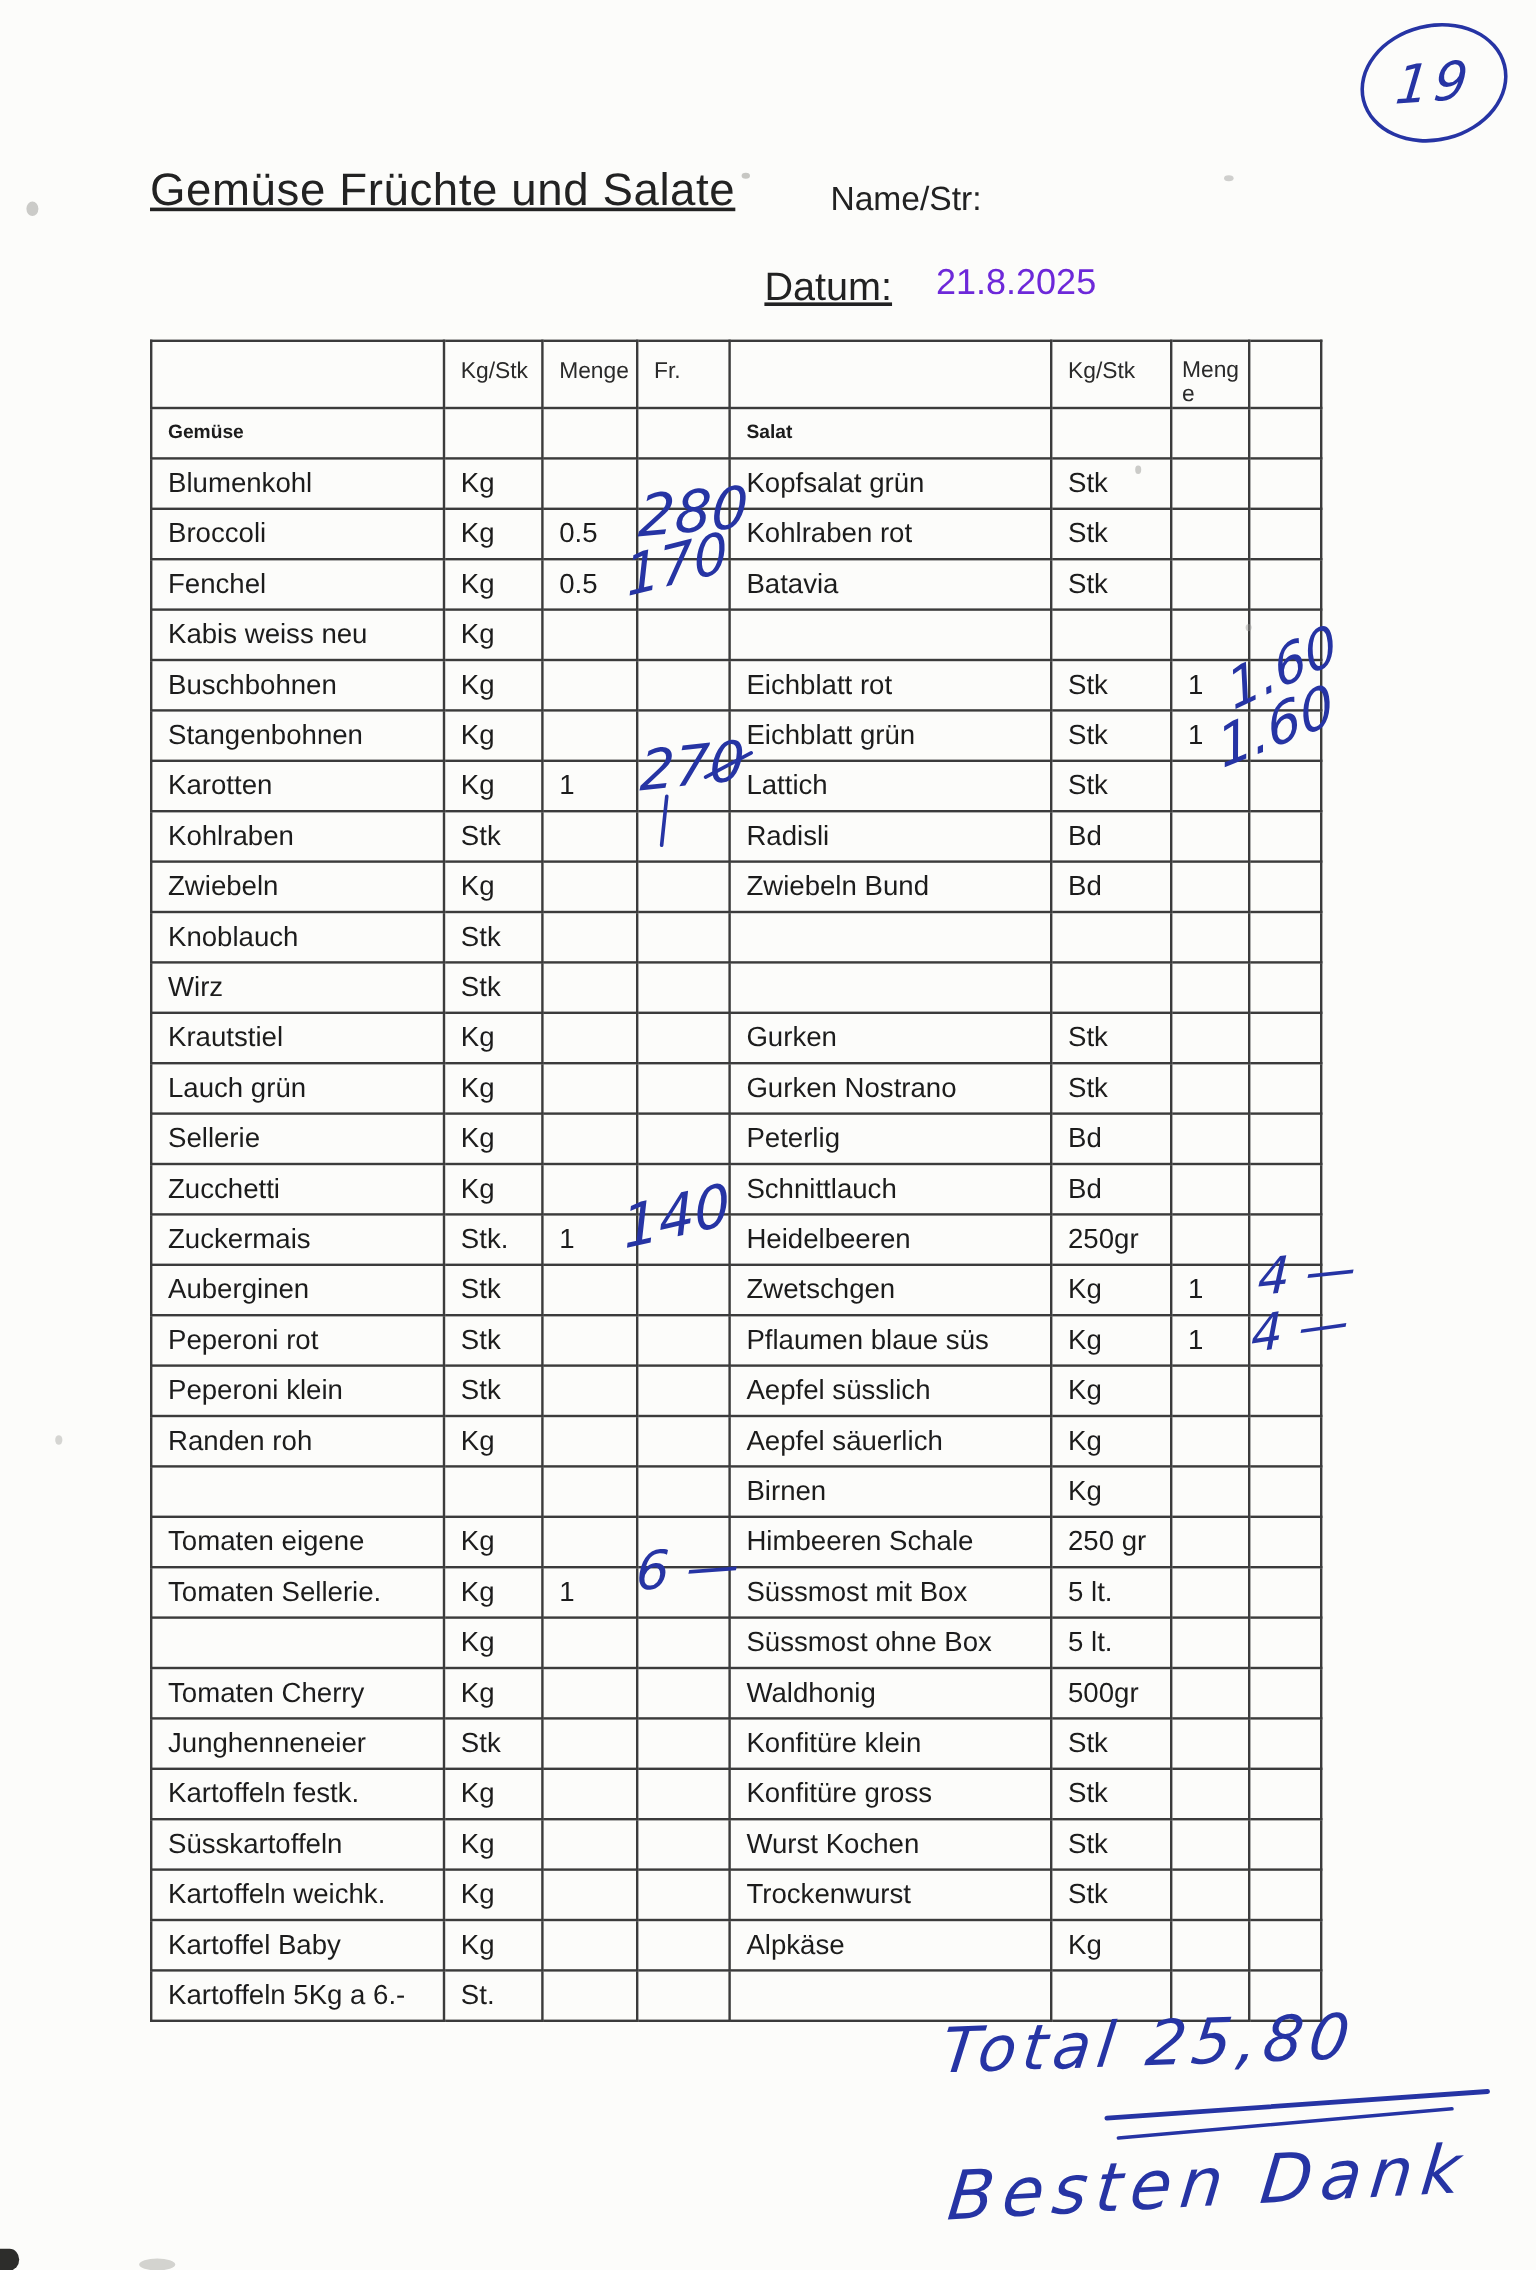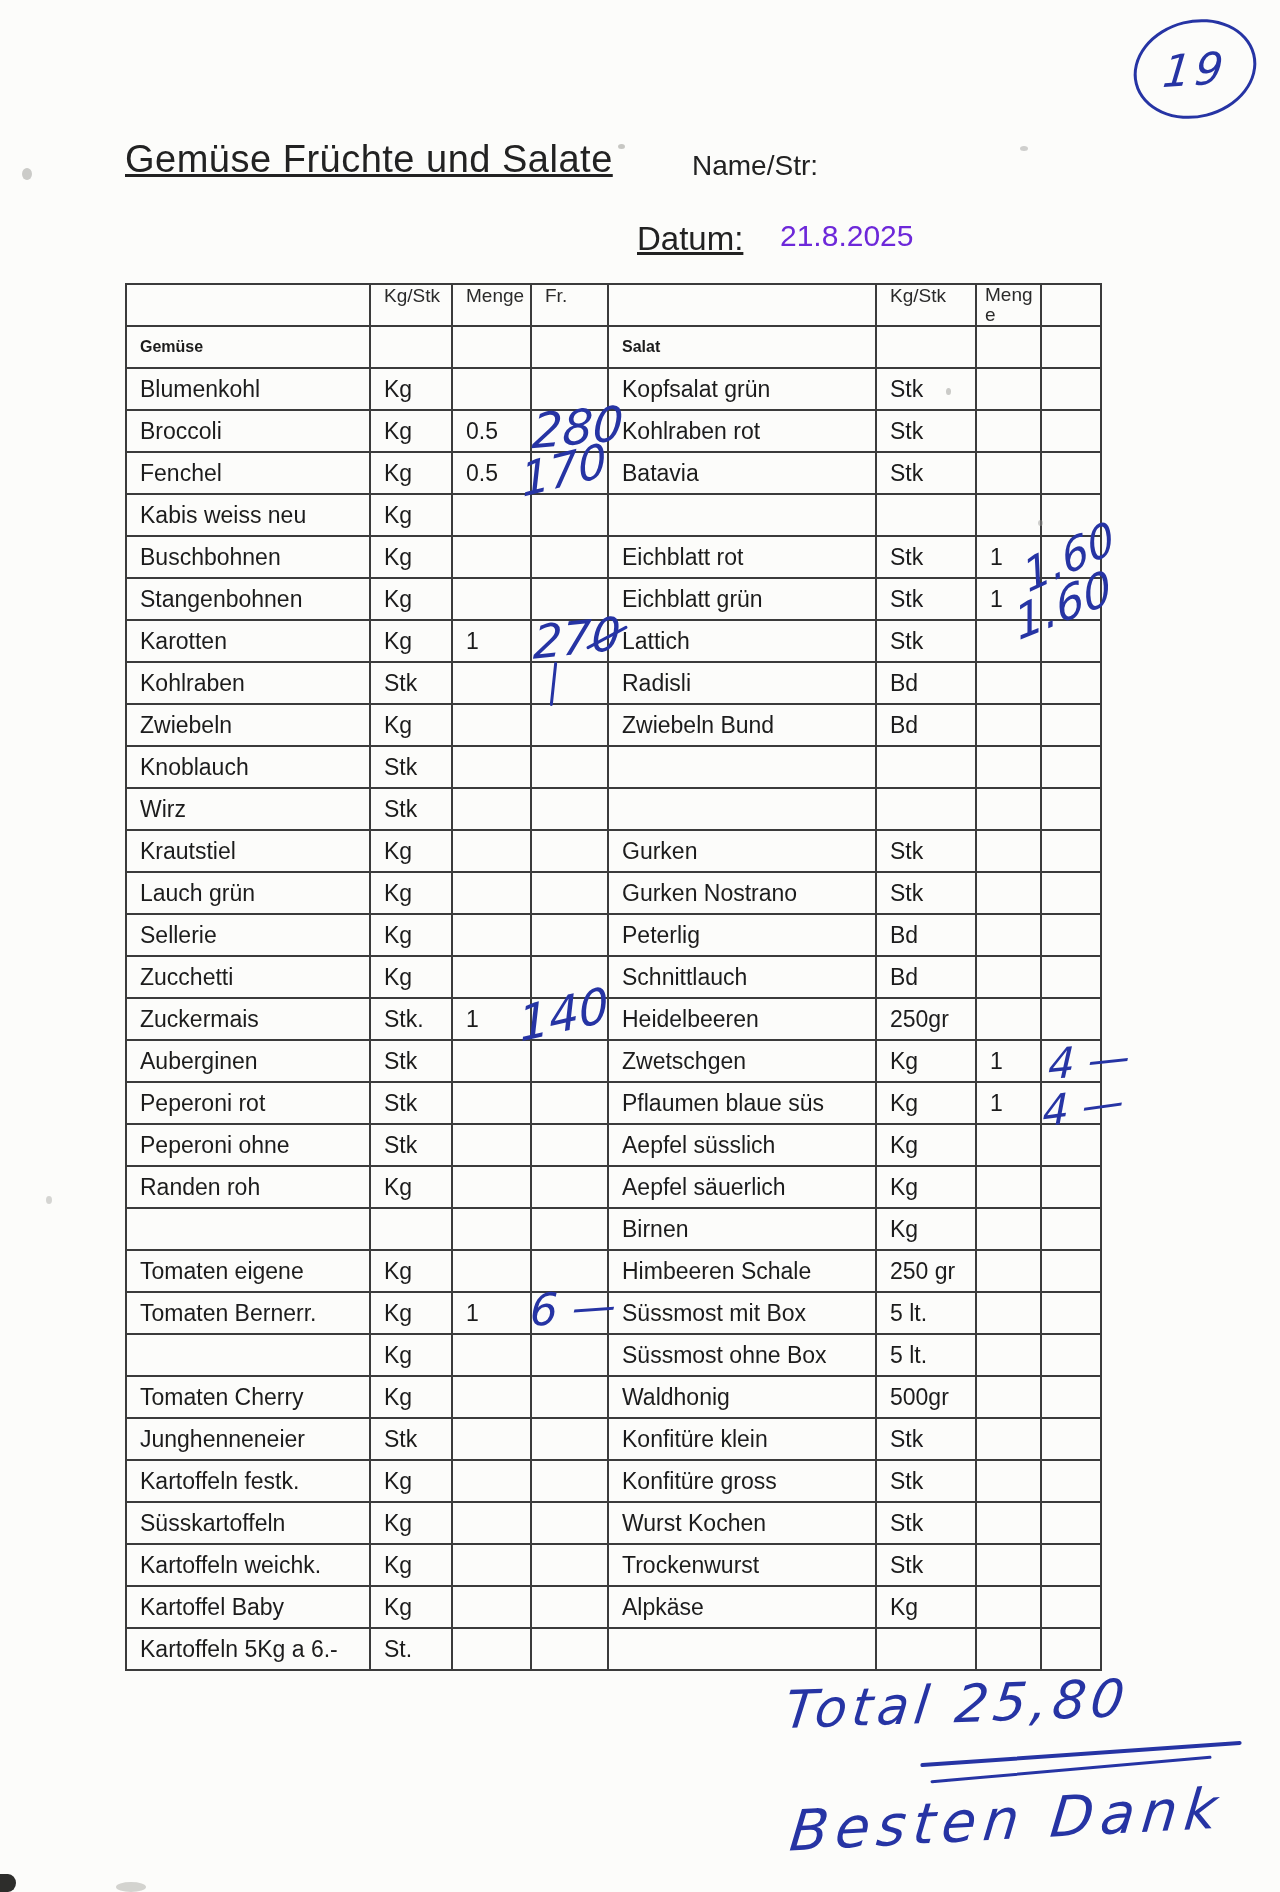--- a/index.html
+++ b/index.html
@@ -20,21 +20,21 @@
     border-collapse:collapse;table-layout:fixed;
     width:975px;
   }
   .order-table td,.order-table th{
     border:2px solid #3b3b3b;
     font-size:23px;font-weight:400;text-align:left;
     padding:0 0 0 13px;height:42px;box-sizing:border-box;
     overflow:hidden;white-space:nowrap;vertical-align:middle;color:#1c1c1c;
   }
   .order-table tr{height:42px;}
-  .order-table .hdr{font-size:19px;vertical-align:top;padding-top:0;white-space:normal;color:#2a2a2a;}
+  .order-table .hdr{font-size:19px;vertical-align:top;padding-top:14px;white-space:normal;color:#2a2a2a;}
   .order-table .hdr-menge2{word-break:break-all;padding-left:8px;line-height:1.05;}
   .order-table .section{font-weight:700;font-size:16px;}
   .cell-unit{padding-left:15px;}
   .cell-menge{padding-left:16px;}
   
   .hw{
     position:absolute;font-family:"DejaVu Sans",sans-serif;font-style:italic;
     color:#2634a4;white-space:nowrap;line-height:1;pointer-events:none;
   }
   .hw-280{left:532px;top:403px;font-size:48px;transform:rotate(-5deg) skewX(-8deg);}
@@ -292,21 +292,21 @@
           <td class="cell-name">Peperoni rot</td>
           <td class="cell-unit">Stk</td>
           <td class="cell-menge"></td>
           <td class="cell-fr"></td>
           <td class="cell-name">Pflaumen blaue süs</td>
           <td class="cell-unit">Kg</td>
           <td class="cell-menge">1</td>
           <td class="cell-extra"></td>
         </tr>
         <tr>
-          <td class="cell-name">Peperoni ohne</td>
+          <td class="cell-name">Peperoni klein</td>
           <td class="cell-unit">Stk</td>
           <td class="cell-menge"></td>
           <td class="cell-fr"></td>
           <td class="cell-name">Aepfel süsslich</td>
           <td class="cell-unit">Kg</td>
           <td class="cell-menge"></td>
           <td class="cell-extra"></td>
         </tr>
         <tr>
           <td class="cell-name">Randen roh</td>
@@ -332,21 +332,21 @@
           <td class="cell-name">Tomaten eigene</td>
           <td class="cell-unit">Kg</td>
           <td class="cell-menge"></td>
           <td class="cell-fr"></td>
           <td class="cell-name">Himbeeren Schale</td>
           <td class="cell-unit">250 gr</td>
           <td class="cell-menge"></td>
           <td class="cell-extra"></td>
         </tr>
         <tr>
-          <td class="cell-name">Tomaten Bernerr.</td>
+          <td class="cell-name">Tomaten Sellerie.</td>
           <td class="cell-unit">Kg</td>
           <td class="cell-menge">1</td>
           <td class="cell-fr"></td>
           <td class="cell-name">Süssmost mit Box</td>
           <td class="cell-unit">5 lt.</td>
           <td class="cell-menge"></td>
           <td class="cell-extra"></td>
         </tr>
         <tr>
           <td class="cell-name"></td>

